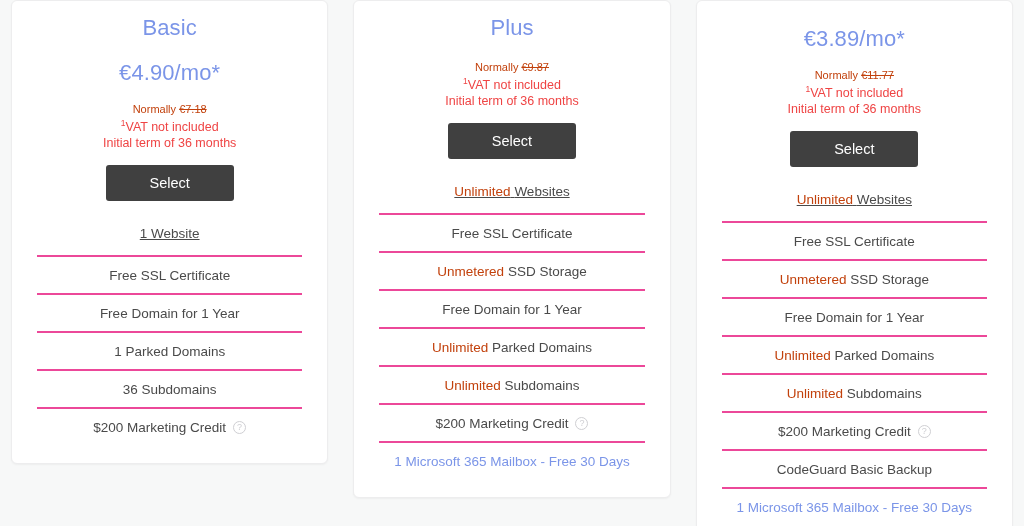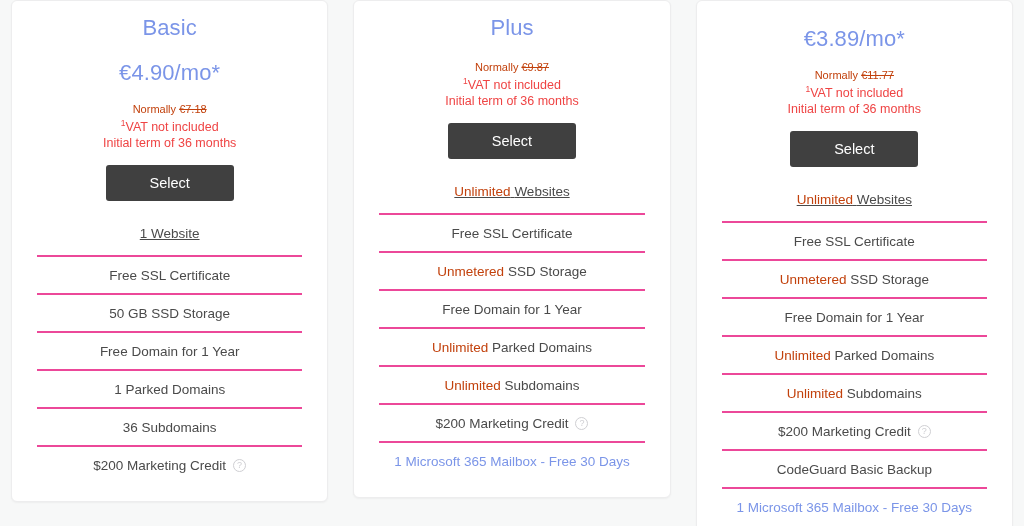--- a/index.html
+++ b/index.html
@@ -154,23 +154,20 @@
         <button class="select-btn">Select</button>
       </div>
       <ul class="features">
         <li class="feature">
           <span><span>1 Website</span></span>
         </li>
         <li class="feature">
           <span><span>Free SSL Certificate</span></span>
         </li>
         <li class="feature">
-          <span><span>50 GB SSD Storage</span></span>
-        </li>
-        <li class="feature">
           <span><span>Free Domain for 1 Year</span></span>
         </li>
         <li class="feature">
           <span><span>1 Parked Domains</span></span>
         </li>
         <li class="feature">
           <span><span>36 Subdomains</span></span>
         </li>
         <li class="feature">
           <span><span>$200 Marketing Credit</span></span>

